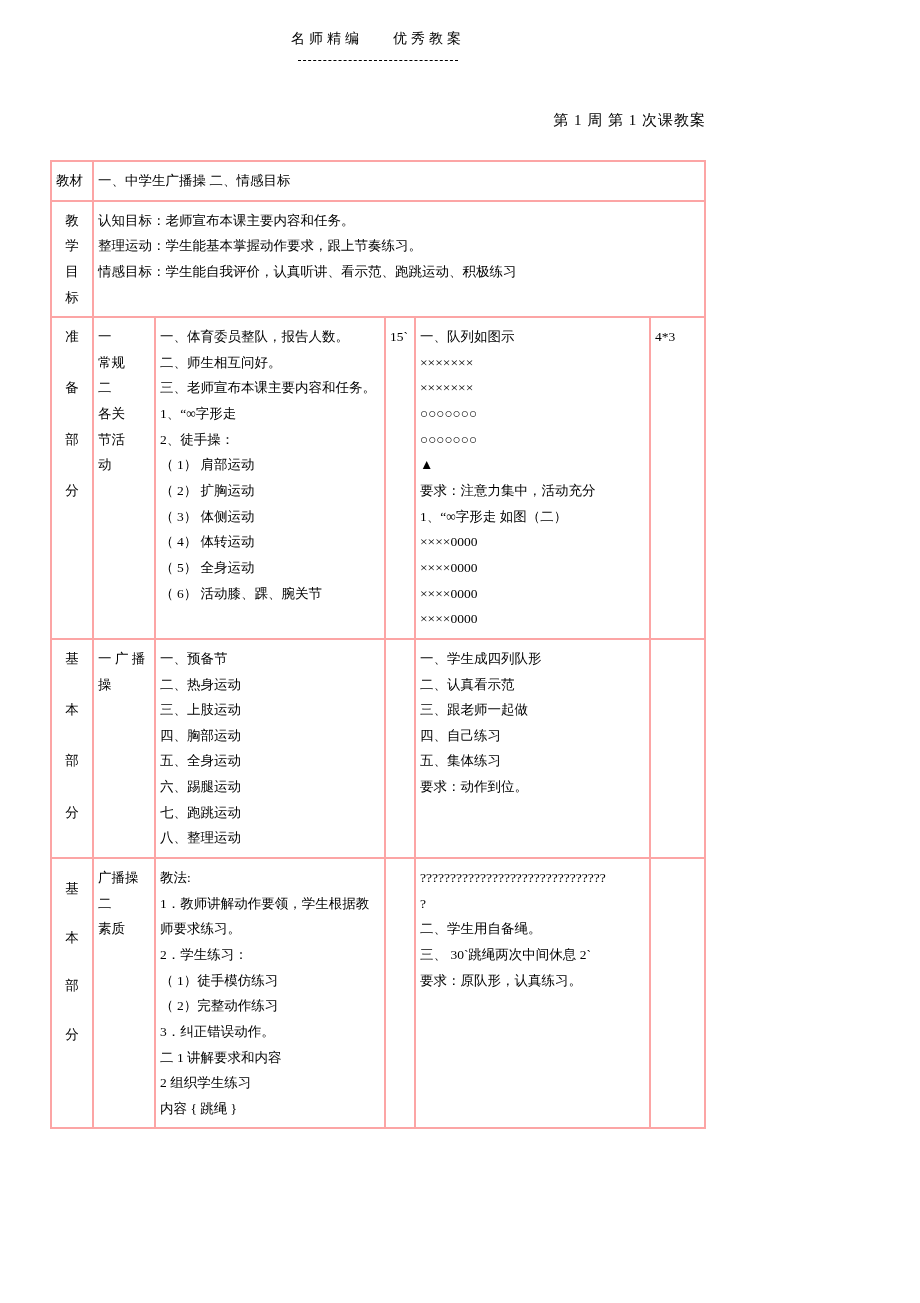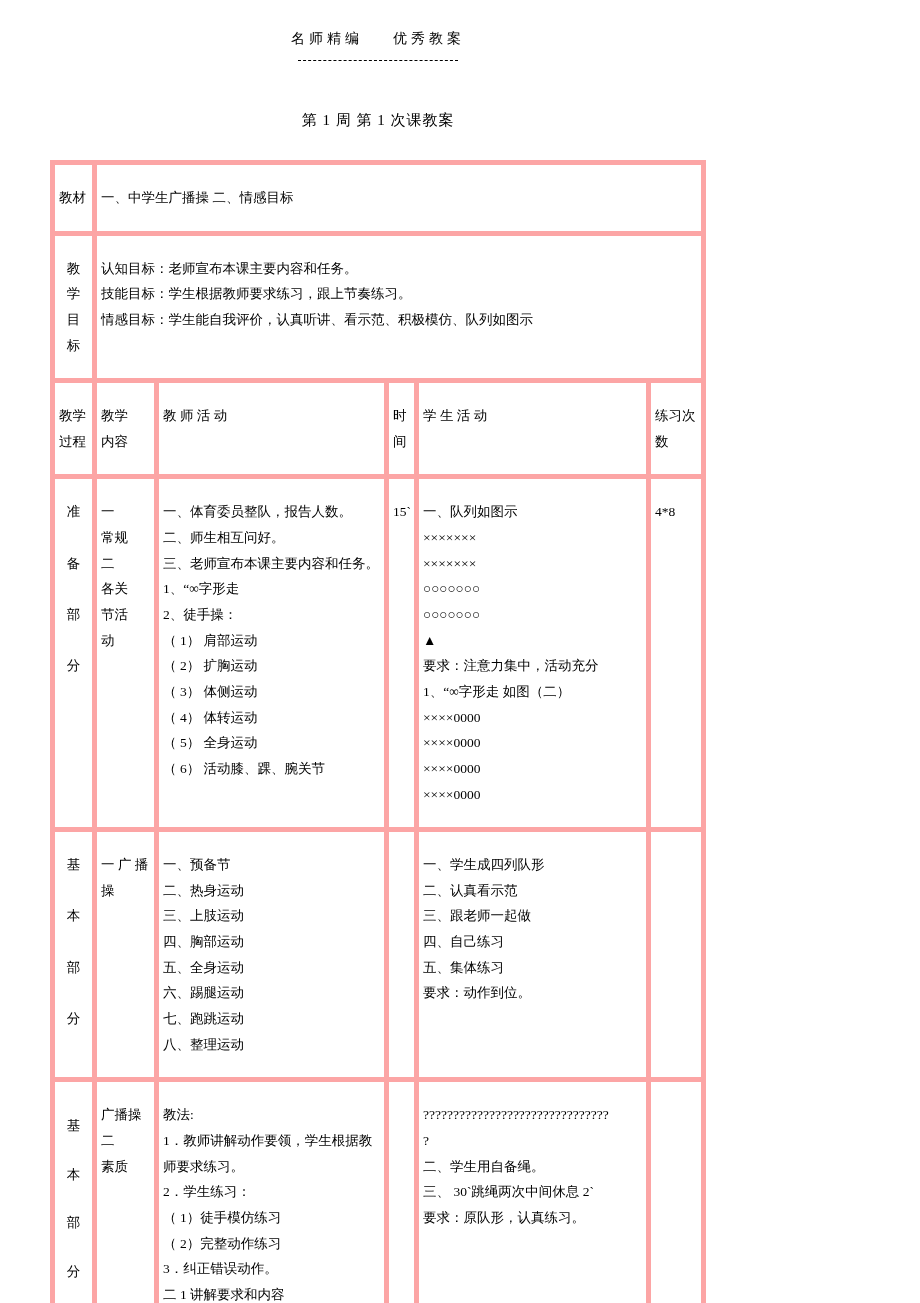--- a/index.html
+++ b/index.html
@@ -26,33 +26,33 @@
   .header-underline {
     width: 160px;
     margin: 0 auto;
     border-bottom: 1px dashed #000;
     letter-spacing: 18px;
     font-size: 8px;
     color: #000;
     height: 8px;
   }
   .title {
-    text-align: center;
+    text-align: right;
     font-size: 15px;
     margin: 50px 0 30px 0;
     letter-spacing: 1px;
   }
   table.main {
     border-collapse: collapse;
     width: 100%;
     table-layout: fixed;
   }
   table.main td {
-    border: 5px solid #fca5a5;
-    padding: 20px 4px;
+    border: 2px solid #fca5a5;
+    padding: 6px 4px;
     vertical-align: top;
     line-height: 1.9;
     font-size: 13.5px;
   }
   .col-proc { width: 42px; }
   .col-content { width: 62px; }
   .col-teacher { width: 230px; }
   .col-time { width: 30px; }
   .col-student { }
   .col-reps { width: 55px; }
@@ -92,36 +92,24 @@
     </tr>
 
     <tr>
       <td class="vert-text">
         <span>教</span><br>
         <span>学</span><br>
         <span>目</span><br>
         <span>标</span>
       </td>
       <td colspan="5" class="nb"><span>认知目标：老师宣布本课主要内容和任务。</span>
-<span>技能目标：学生根据教师要求练习，跟上节奏练习。</span>
-<span>情感目标：学生能自我评价，认真听讲、看示范、积极模仿、队列如图示</span></td>
-    </tr>
-
-    <tr>
-      <td class="nb">教学
-过程</td>
-      <td class="nb">教学
-内容</td>
-      <td>教 师 活 动</td>
-      <td class="nb">时
-间</td>
-      <td>学 生 活 动</td>
-      <td class="nb">练习次
-数</td>
-    </tr>
+<span>整理运动：学生能基本掌握动作要求，跟上节奏练习。</span>
+<span>情感目标：学生能自我评价，认真听讲、看示范、跑跳运动、积极练习</span></td>
+    </tr>
+
 
     <tr>
       <td class="vert-text">
         <span>准</span><br><br>
         <span>备</span><br><br>
         <span>部</span><br><br>
         <span>分</span>
       </td>
       <td class="nb">一
 常规
@@ -146,21 +134,21 @@
 ×××××××
 ○○○○○○○
 ○○○○○○○
 ▲
 要求：注意力集中，活动充分
 1、“∞字形走   如图（二）
 ××××0000
 ××××0000
 ××××0000
 ××××0000</td>
-      <td>4*8</td>
+      <td>4*3</td>
     </tr>
 
     <tr>
       <td class="vert-text">
         <span>基</span><br><br>
         <span>本</span><br><br>
         <span>部</span><br><br>
         <span>分</span>
       </td>
       <td class="nb">一 广 播操</td>

